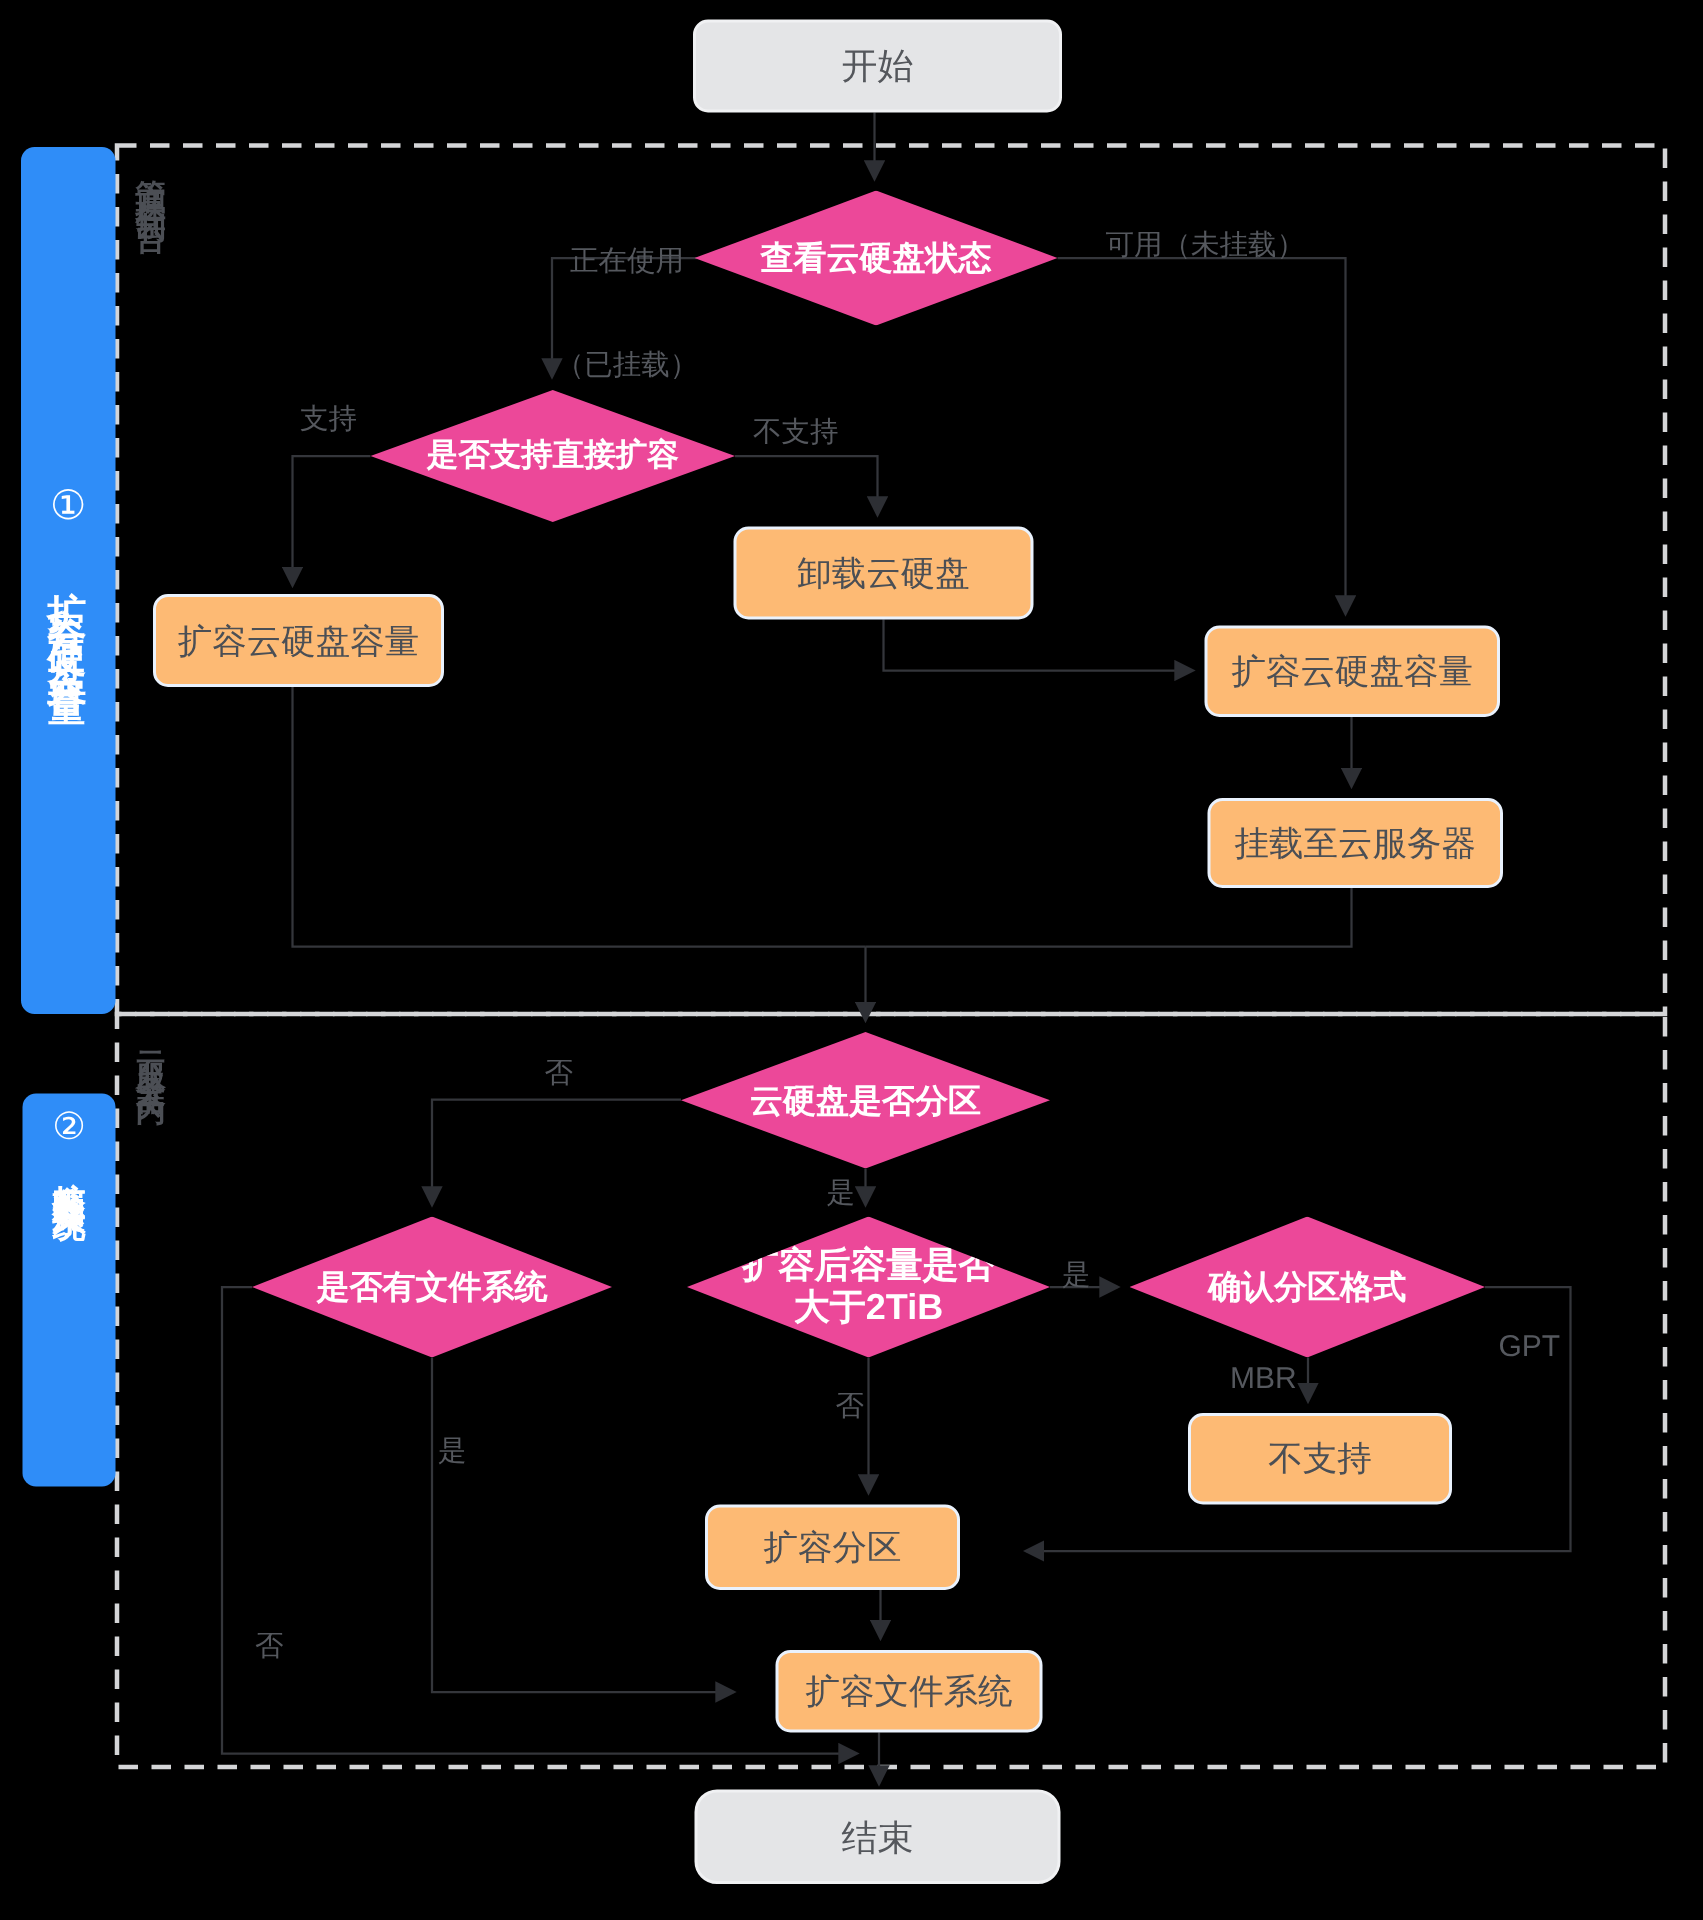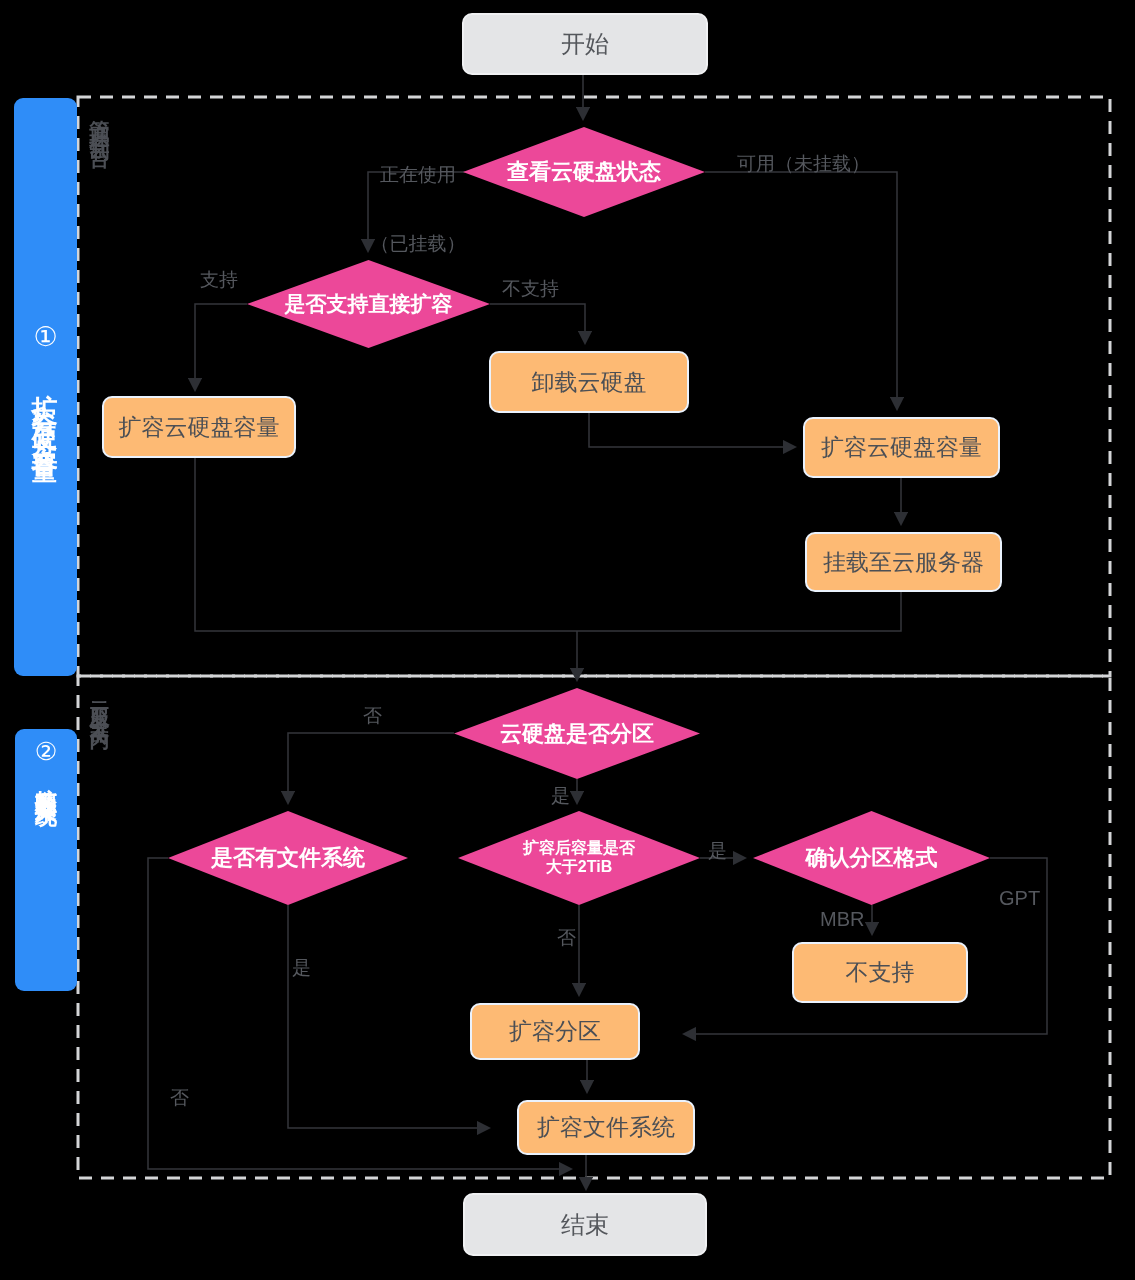--- a/index.html
+++ b/index.html
@@ -18,21 +18,21 @@
   }
   .process{
     background:#fdba74;border:2px solid #eaf2fd;border-radius:10px;
     color:#4b4f55;font-size:23px;
   }
   .decision{
     background:#ec4899;color:#fff;font-weight:bold;font-size:22px;
     clip-path:polygon(50% 0,100% 50%,50% 100%,0 50%);
     flex-direction:column;line-height:1.18;
   }
-  .decision .small{font-size:16px;}
+  .decision .small{font-size:24px;}
   .edge-label{
     position:absolute;z-index:2;color:#55585e;font-size:19px;line-height:23px;
     white-space:pre;text-align:center;
   }
   .section-label{
     position:absolute;z-index:2;color:#4c4f55;font-size:20px;font-weight:bold;
     writing-mode:vertical-rl;text-orientation:upright;letter-spacing:7px;
   }
   .step-bar{
     position:absolute;z-index:2;background:#2f8df8;border-radius:9px;color:#fff;
@@ -149,21 +149,21 @@
   </div>
 
   <div class="node process" style="left:470px;top:1003px;width:170px;height:57px;">
     <span>扩容分区</span>
   </div>
 
   <div class="node process" style="left:497px;top:1100px;width:178px;height:55px;margin-left:20px;">
     <span>扩容文件系统</span>
   </div>
 
-  <div class="node terminal" style="left:463px;top:1193px;width:244px;height:63px;">
+  <div class="node terminal" style="left:463px;top:1193px;width:244px;height:63px;border-radius:15px;">
     <span>结束</span>
   </div>
 
   <div class="edge-label" style="left:370px;top:117px;width:96px;">
     <div>正在使用</div>
     <div>（已挂载）</div>
   </div>
   <div class="edge-label" style="left:737px;top:152px;">可用（未挂载）</div>
   <div class="edge-label" style="left:200px;top:268px;">支持</div>
   <div class="edge-label" style="left:502px;top:277px;">不支持</div>

